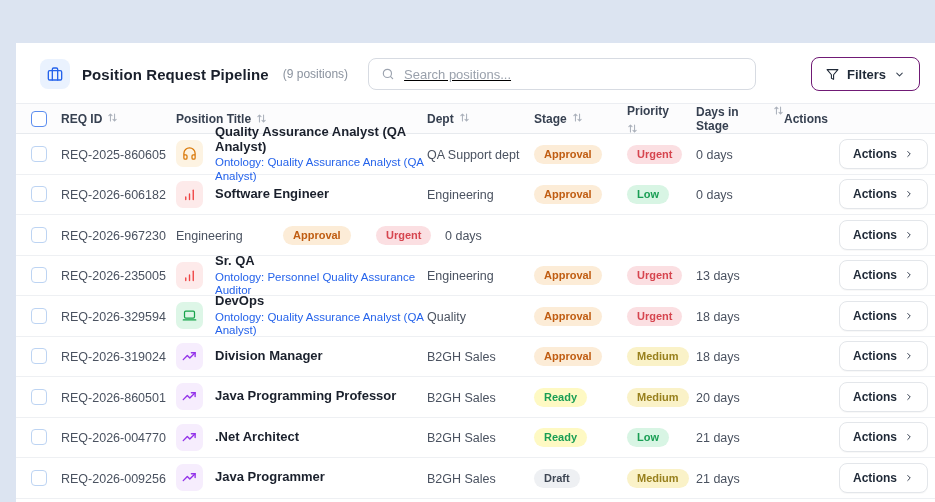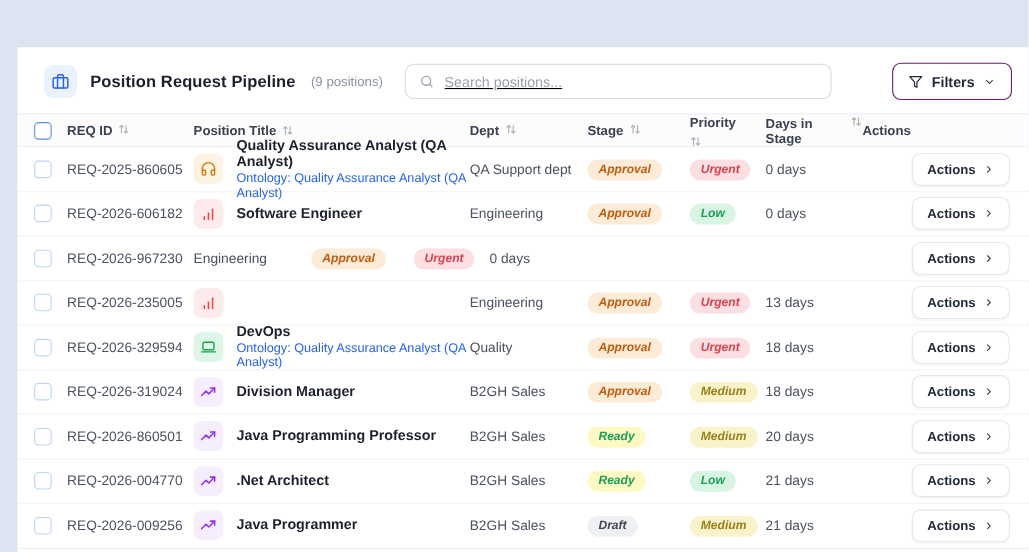--- a/index.html
+++ b/index.html
@@ -49,42 +49,42 @@
   }
   .th { display: flex; gap: 5px; font-size: 12px; font-weight: 700; color: #374151; }
   .trow { display: flex; align-items: center; height: 40.5px; border-bottom: 1px solid #eef0f3; background:#fff; }
   .col-check    { width: 45px;  padding-left: 15px; display: flex; align-items: center; }
   .col-reqid    { width: 115px; }
   .col-title    { width: 251px; display: flex; align-items: center; gap: 12px; }
   .col-dept     { width: 107px; }
   .col-stage    { width: 93px;  }
   .col-priority { width: 69px; flex-direction: column;  }
   .col-days     { width: 88px;  }
-  .col-actions  { flex: 1; display: flex; align-items: center; padding-right: 18px; }
+  .col-actions  { flex: 1; display: flex; align-items: center; padding-right: 8px; }
   .checkbox {
     width: 16px; height: 16px; border-radius: 4px; background: #fff;
     border: 1.6px solid #bdd4f3; cursor: pointer;
   }
   .checkbox.header-cb { border-color: #5b8def; }
   .req-id { font-size: 12.5px; color: #4a5260; }
   .chip {
     width: 27px; height: 27px; border-radius: 7px; flex: 0 0 auto;
     display: flex; align-items: center; justify-content: center;
   }
   .chip-amber  { background: #fdf3e2; }
   .chip-red    { background: #fdeaea; }
   .chip-green  { background: #ddf6e7; }
   .chip-purple { background: #f6edfd; }
   .title-block { display: flex; flex-direction: column; gap: 2px; }
   .pos-title { font-size: 13px; font-weight: 700; color: #1a202c; line-height: 1.15; }
   .ontology  { font-size: 11.5px; color: #2563eb; cursor: pointer; line-height: 1.15; }
   .cell-text { font-size: 12.5px; color: #4a5260; }
   .badge {
     display: inline-block; padding: 4px 10px; border-radius: 999px;
-    font-size: 11px; font-weight: 700; line-height: 1; font-style: italic;
+    font-size: 11px; font-weight: 700; line-height: 1;
   }
   .stage-approval { background: #fcecd7; color: #c05d12; }
   .stage-ready    { background: #fef9c3; color: #199e54; }
   .stage-draft    { background: #eef0f3; color: #3f4754; }
   .priority-urgent { background: #fbdfe2; color: #d6454f; }
   .priority-low    { background: #d8f5e4; color: #199e54; }
   .priority-medium { background: #faf2c8; color: #98801d; }
   .actions-btn {
     margin-left: auto; display: flex; align-items: center; gap: 7px;
     border: 1px solid #e3e6ea; border-radius: 8px; height: 30px; padding: 0 13px;
@@ -297,20 +297,24 @@
         <span class="req-id">REQ-2026-235005</span>
       </div>
       <div class="col-title">
         <span class="chip chip-red">
             <svg width="15" height="15" viewBox="0 0 24 24" fill="none" stroke="#ef4444" stroke-width="2.2" stroke-linecap="round">
               <path d="M6 20v-4"></path>
               <path d="M12 20v-9"></path>
               <path d="M18 20V5"></path>
             </svg>
           </span>
+        <span class="title-block">
+          <span class="pos-title">Sr. QA</span>
+          <span class="ontology">Ontology: Personnel Quality Assurance Auditor</span>
+        </span>
       </div>
       <div class="col-dept"><span class="cell-text">Engineering</span></div>
       <div class="col-stage"><span class="badge stage-approval">Approval</span></div>
       <div class="col-priority"><span class="badge priority-urgent">Urgent</span></div>
       <div class="col-days"><span class="cell-text">13 days</span></div>
       <div class="col-actions">
         <button class="actions-btn">
           <span>Actions</span>
           <span style="display:flex;">
             <svg width="10" height="10" viewBox="0 0 24 24" fill="none" stroke="#374151" stroke-width="2.4" stroke-linecap="round" stroke-linejoin="round">

